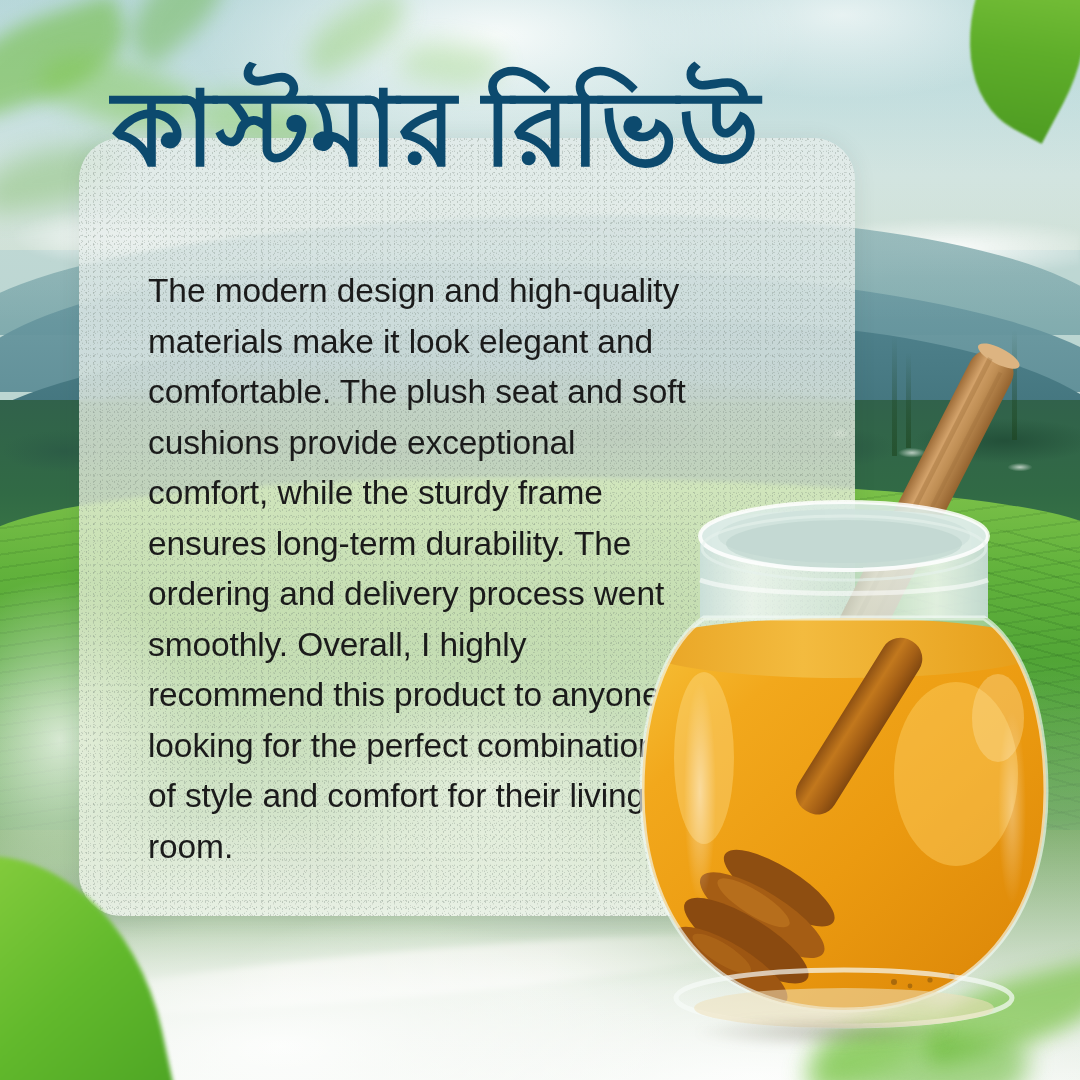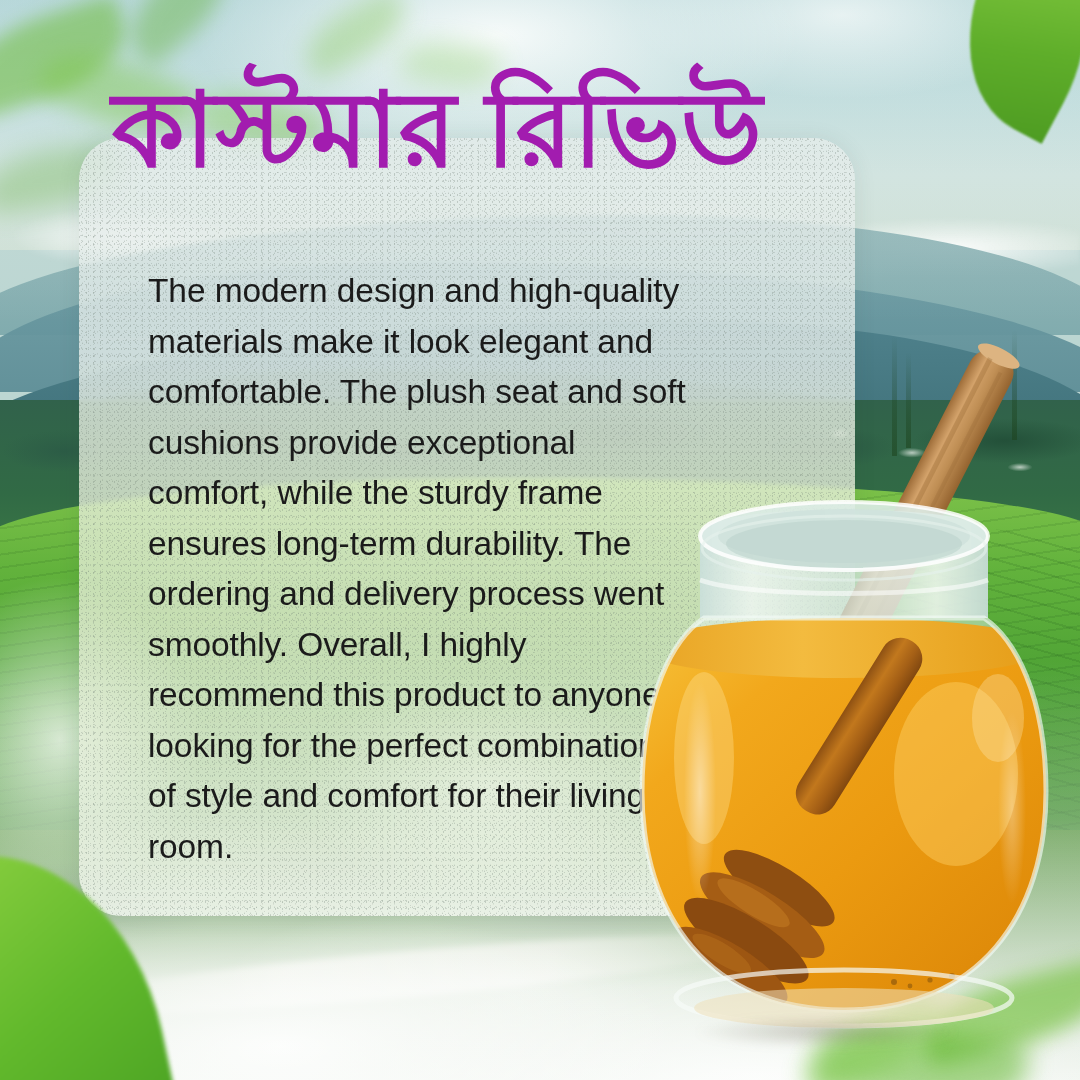--- a/index.html
+++ b/index.html
@@ -268,24 +268,25 @@
 
   
   .poster-title {
     position: absolute;
     left: 112px;
     top: 78px;
     width: 740px;
     font-size: 104px;
     line-height: 104px;
     font-weight: 700;
-    color: #a21caf;
+    color: #0c4a6e;
     letter-spacing: .5px;
     white-space: nowrap;
     z-index: 6;
+    font-family: Liberation Serif, serif;
   }
 
   
   .jar-wrap {
     position: absolute;
     left: 608px;
     top: 322px;
     width: 472px;
     height: 740px;
     z-index: 7;

